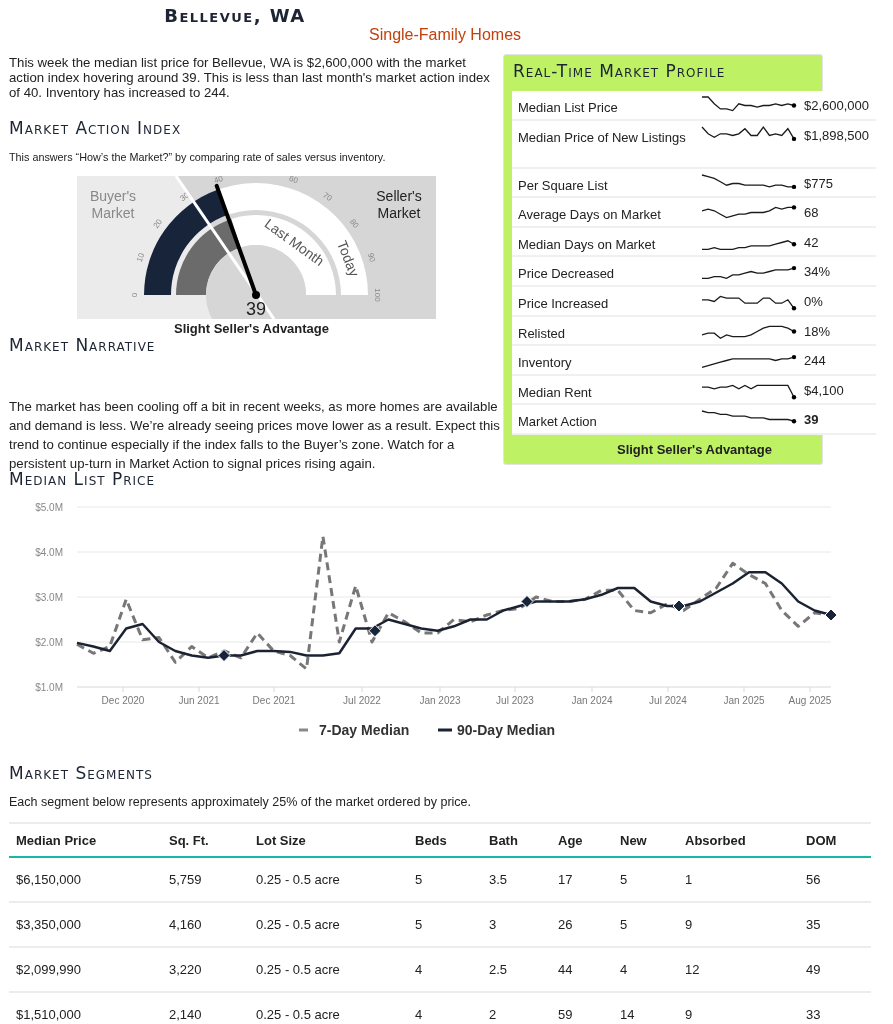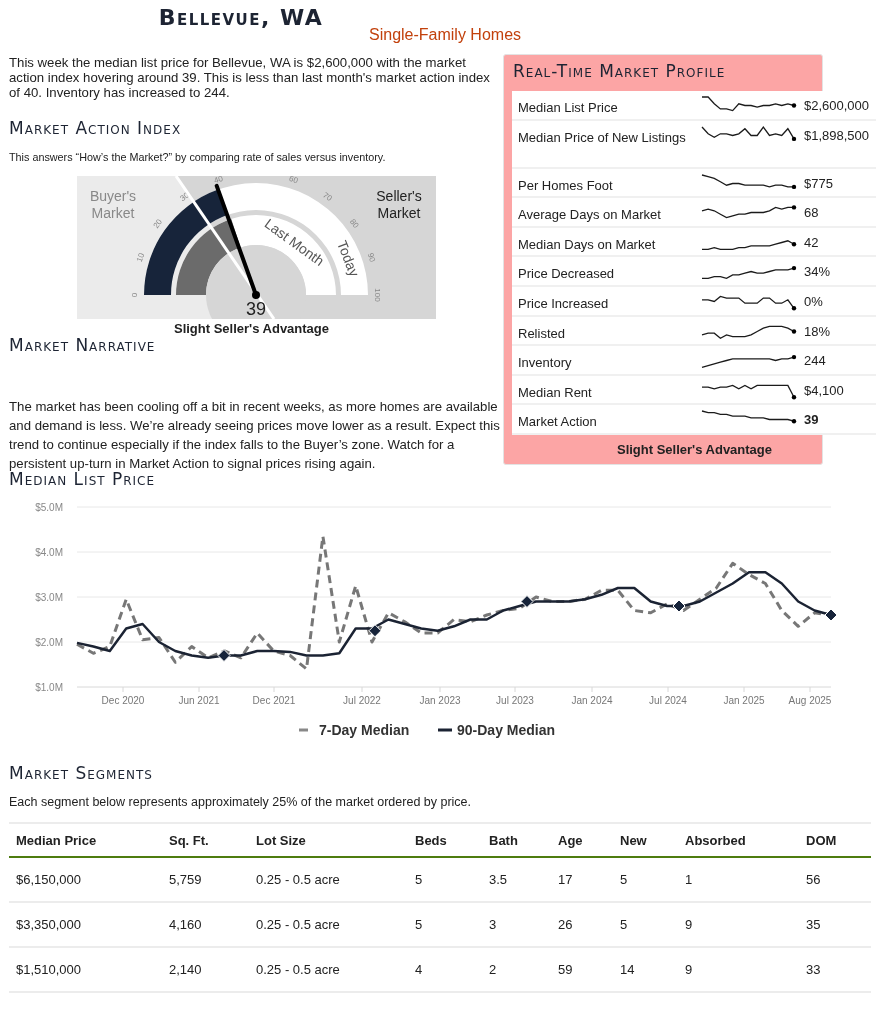--- a/index.html
+++ b/index.html
@@ -1,47 +1,47 @@
 <!DOCTYPE html>
 <html><head>
 <meta charset="utf-8">
 <style>
   * { box-sizing: border-box; margin: 0; padding: 0; }
   html, body { width: 893px; height: 1024px; background: #ffffff; overflow: hidden; }
   body { position: relative; font-family: "Liberation Sans", sans-serif; color: #222; }
   .sc { font-family: "DejaVu Sans", sans-serif; font-variant: small-caps; letter-spacing: 1px; color: #1d2433; font-weight: normal; }
   .abs { position: absolute; }
-  #city { left: 8px; width: 466px; top: 5px; text-align: center; font-size: 22px; font-weight: bold; letter-spacing: 1.5px; }
+  #city { left: 2px; width: 466px; top: 5px; text-align: center; font-size: 18px; font-weight: bold; letter-spacing: 1.5px; }
   #subtitle { left: 369px; top: 26px; font-size: 16px; color: #c2410c; }
   #intro { left: 9px; top: 55px; width: 490px; font-size: 13.2px; line-height: 15px; }
   .h2 { font-size: 17px; }
   #mai-title { left: 9px; top: 118px; }
   #mai-sub { left: 9px; top: 151px; font-size: 10.8px; }
   #gauge { left: 77px; top: 176px; width: 359px; height: 143px; }
   #gauge-caption { left: 77px; width: 349px; top: 321px; text-align: center; font-size: 13px; font-weight: bold; }
   #narr-title { left: 9px; top: 335px; }
   #narr { left: 9px; top: 375px; width: 495px; font-size: 13.2px; line-height: 19px; margin-top: 22px; }
   #mlp-title { left: 9px; top: 469px; }
 
-  #profile { left: 503px; top: 54px; width: 320px; height: 411px; background: #fca5a5; border: 1px solid #e3e3e3; border-radius: 3px; padding-left: 8px; }
+  #profile { left: 503px; top: 54px; width: 320px; height: 411px; background: #bef264; border: 1px solid #e3e3e3; border-radius: 3px; padding-left: 8px; }
   #profile .ptitle { position: absolute; left: 9px; top: 6px; font-size: 17px; }
   #ptable { position: absolute; left: 8px; top: 36px; width: 364px; background: #fff; }
   .prow { position: relative; border-bottom: 2px solid #f0f0f0; height: 29.6px; font-size: 13px; }
   .prow.tall { height: 48px; }
   .prow .lbl { position: absolute; left: 6px; top: 7px; width: 170px; line-height: 19px; }
   .prow .spark { position: absolute; left: 186px; top: 3px; width: 100px; height: 22px; }
   .prow .val { position: absolute; left: 292px; top: 7px; }
   .prow .val.bold { font-weight: bold; }
   #profile-caption { position: absolute; left: 0; width: 381px; top: 387px; text-align: center; font-weight: bold; font-size: 13px; }
 
   #chart { left: 0; top: 495px; width: 893px; height: 250px; }
   #seg-title { left: 9px; top: 763px; }
   #seg-sub { left: 9px; top: 795px; font-size: 12.5px; }
   #seg-table { left: 9px; top: 822px; width: 862px; border-collapse: collapse; font-size: 13px; }
-  #seg-table th { text-align: left; font-weight: bold; height: 34px; border-top: 2px solid #ececec; border-bottom: 2px solid #4d7c0f; padding-left: 7px; }
+  #seg-table th { text-align: left; font-weight: bold; height: 34px; border-top: 2px solid #ececec; border-bottom: 2px solid #14b8a6; padding-left: 7px; }
   #seg-table td { height: 45px; border-bottom: 2px solid #ececec; padding-left: 7px; }
 </style>
 </head>
 <body>
 
 <div class="abs sc" id="city">Bellevue, WA</div>
 <div class="abs" id="subtitle">Single-Family Homes</div>
 <div class="abs" id="intro">This week the median list price for Bellevue, WA is $2,600,000 with the market action index hovering around 39. This is less than last month's market action index of 40. Inventory has increased to 244.</div>
 
 <div class="abs sc h2" id="mai-title">Market Action Index</div>
@@ -98,21 +98,21 @@
       </div>
       <div class="prow tall">
         <div class="lbl">Median Price of New Listings</div>
         <svg class="spark" width="100" height="22">
           <polyline points="4,3 10.133333333333333,9.8 16.266666666666666,13.2 22.400000000000002,9.8 28.533333333333335,9.8 34.66666666666667,11.5 40.800000000000004,9.8 46.93333333333334,4.700000000000001 53.06666666666667,11.5 59.2,11.5 65.33333333333334,3 71.46666666666667,11.5 77.60000000000001,9.8 83.73333333333333,11.5 89.86666666666667,4.700000000000001 96,14.9" fill="none" stroke="#1b1b1b" stroke-width="1.3"></polyline>
           <circle cx="96" cy="14.9" r="2.2" fill="#000"></circle>
         </svg>
         <div class="val">$1,898,500</div>
       </div>
       <div class="prow">
-        <div class="lbl">Per Homes Foot</div>
+        <div class="lbl">Per Square List</div>
         <svg class="spark" width="100" height="22">
           <polyline points="4,3 10.133333333333333,4.700000000000001 16.266666666666666,6.4 22.400000000000002,9.8 28.533333333333335,13.2 34.66666666666667,11.5 40.800000000000004,11.5 46.93333333333334,13.2 53.06666666666667,13.2 59.2,13.2 65.33333333333334,13.2 71.46666666666667,14.9 77.60000000000001,13.2 83.73333333333333,13.2 89.86666666666667,14.9 96,14.9" fill="none" stroke="#1b1b1b" stroke-width="1.3"></polyline>
           <circle cx="96" cy="14.9" r="2.2" fill="#000"></circle>
         </svg>
         <div class="val">$775</div>
       </div>
       <div class="prow">
         <div class="lbl">Average Days on Market</div>
         <svg class="spark" width="100" height="22">
           <polyline points="4,9.8 10.133333333333333,8.1 16.266666666666666,9.8 22.400000000000002,13.2 28.533333333333335,16.6 34.66666666666667,14.9 40.800000000000004,13.2 46.93333333333334,13.2 53.06666666666667,11.5 59.2,11.5 65.33333333333334,11.5 71.46666666666667,9.8 77.60000000000001,6.4 83.73333333333333,8.1 89.86666666666667,6.4 96,6.4" fill="none" stroke="#1b1b1b" stroke-width="1.3"></polyline>
@@ -260,20 +260,31 @@
         <td>4,160</td>
         <td>0.25 - 0.5 acre</td>
         <td>5</td>
         <td>3</td>
         <td>26</td>
         <td>5</td>
         <td>9</td>
         <td>35</td>
       </tr>
       <tr>
+        <td>$2,099,990</td>
+        <td>3,220</td>
+        <td>0.25 - 0.5 acre</td>
+        <td>4</td>
+        <td>2.5</td>
+        <td>44</td>
+        <td>4</td>
+        <td>12</td>
+        <td>49</td>
+      </tr>
+      <tr>
         <td>$1,510,000</td>
         <td>2,140</td>
         <td>0.25 - 0.5 acre</td>
         <td>4</td>
         <td>2</td>
         <td>59</td>
         <td>14</td>
         <td>9</td>
         <td>33</td>
       </tr>

